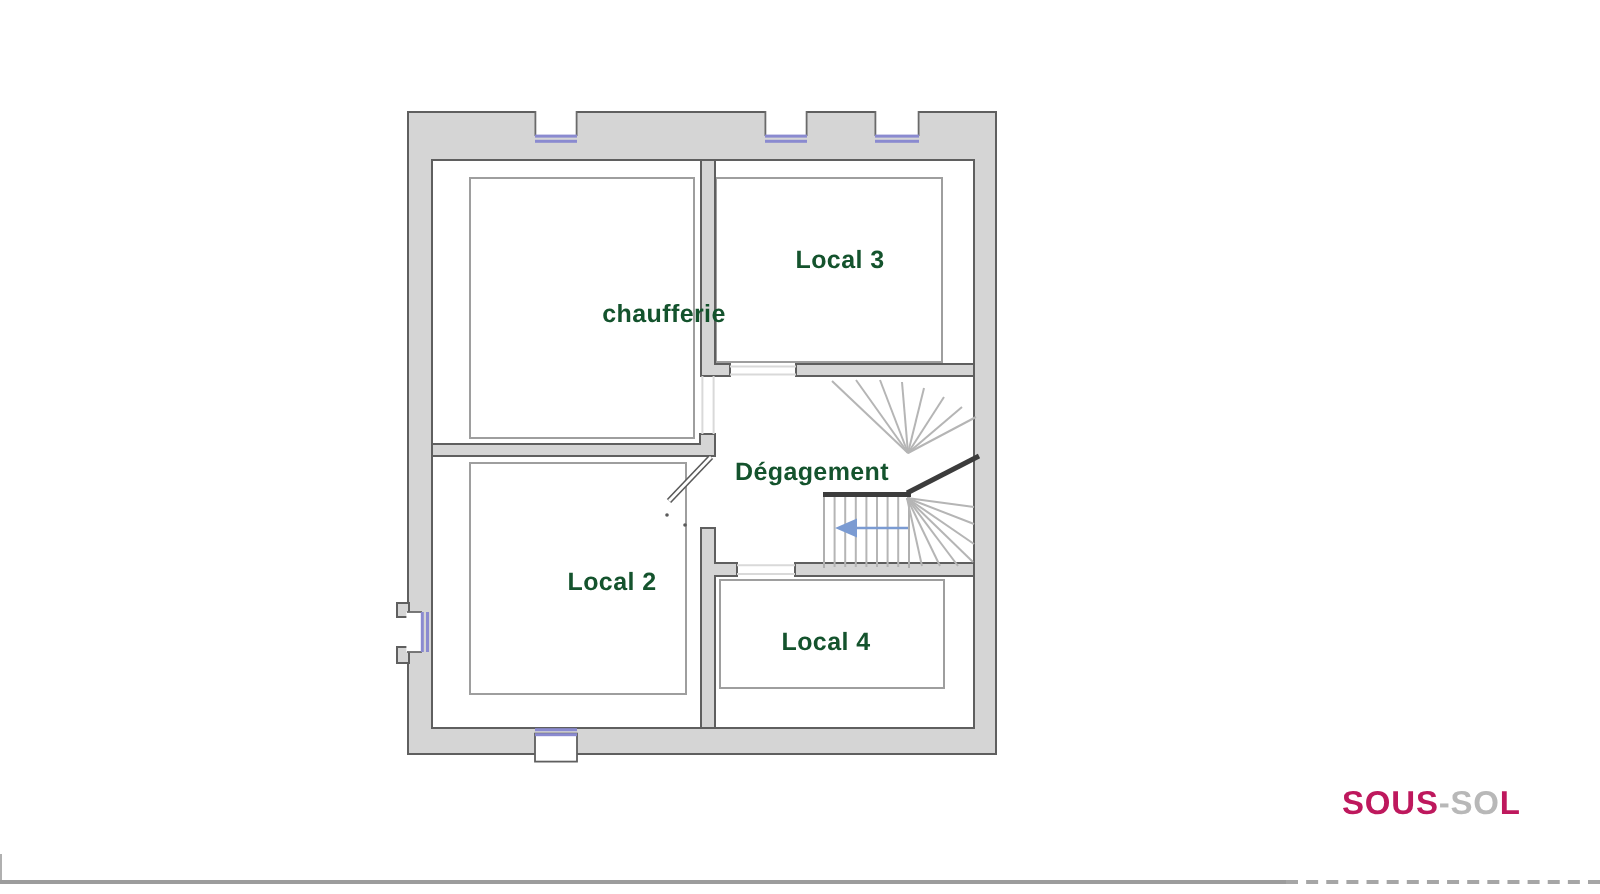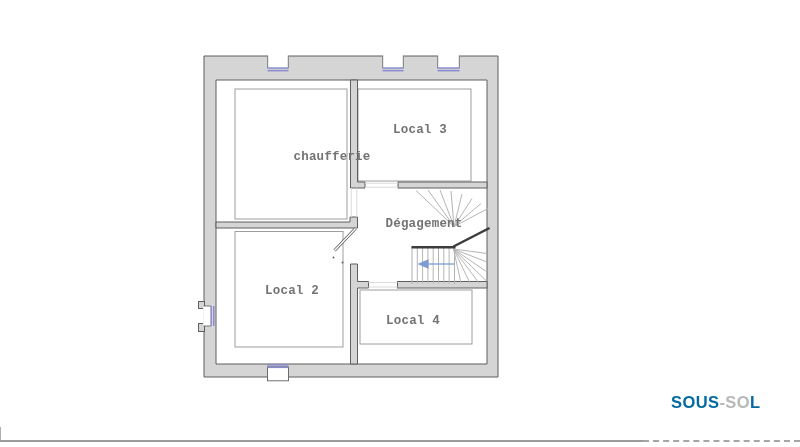--- a/index.html
+++ b/index.html
@@ -17,29 +17,29 @@
   .opening{stroke:#d9d9d9;stroke-width:1;}
   .tread{stroke:#b5b5b5;stroke-width:1;fill:none;}
   .stair-edge{stroke:#b0b0b0;stroke-width:1;fill:none;}
   .break-line{stroke:#3c3c3c;stroke-width:2.5;fill:none;}
   .glaz{fill:#8a8ad0;}
   .jamb{stroke:#6a6a6a;stroke-width:0.9;}
   .arrow-line{stroke:#7b9bd2;stroke-width:1.3;}
   .arrow-head{fill:#7b9bd2;}
   .room-label{
     position:absolute;transform:translate(-50%,-50%);
-    font-weight:bold;font-size:12.5px;color:#737373;
-    white-space:nowrap;letter-spacing:0.2px;font-family:Liberation Mono, monospace;
+    font-weight:bold;font-size:12.5px;color:#14532d;
+    white-space:nowrap;letter-spacing:0.2px;
   }
   .level-title{
     position:absolute;left:671px;top:393px;
     font-weight:bold;font-size:16.5px;letter-spacing:0.4px;
     white-space:nowrap;
   }
-  .tone-dark{color:#0369a1;margin-top:34px;}
+  .tone-dark{color:#be185d;margin-top:34px;}
   .tone-light{color:#b8b8b8;margin-top:32px;}
   .bottom-edge-solid{
     position:absolute;left:0;top:440px;width:643px;height:0;
     border-top:2px solid #9c9c9c;
   }
   .bottom-edge-dashed{
     position:absolute;left:643px;top:440px;width:157px;height:0;
     border-top:2px dashed #a6a6a6;
   }
   .left-edge-tick{
@@ -171,22 +171,22 @@
       <g>
         <line x1="355.5" y1="228.5" x2="334.5" y2="250.5" stroke="#5a5a5a" stroke-width="3"></line>
         <line x1="355.5" y1="228.5" x2="334.5" y2="250.5" stroke="#ffffff" stroke-width="1.4"></line>
         <circle cx="333.5" cy="257.5" r="0.9" fill="#5a5a5a"></circle>
         <circle cx="342.5" cy="262.5" r="0.9" fill="#5a5a5a"></circle>
       </g>
     </svg>
 
     <div class="room-label" style="left:296px;top:157px;margin-left:36px;">chaufferie</div>
     <div class="room-label" style="left:420px;top:130px;">Local 3</div>
-    <div class="room-label" style="left:406px;top:224px;padding-left:36px;">Dégagement</div>
-    <div class="room-label" style="left:292px;top:291px;">Local 2</div>
+    <div class="room-label" style="left:406px;top:236px;">Dégagement</div>
+    <div class="room-label" style="left:306px;top:291px;">Local 2</div>
     <div class="room-label" style="left:413px;top:321px;">Local 4</div>
   </div>
 
   <div class="level-title">
     <span class="tone-dark">SOUS</span><span class="tone-light">-SO</span><span class="tone-dark">L</span>
   </div>
 
   <div class="bottom-edge-solid"></div>
   <div class="bottom-edge-dashed"></div>
   <div class="left-edge-tick"></div>

